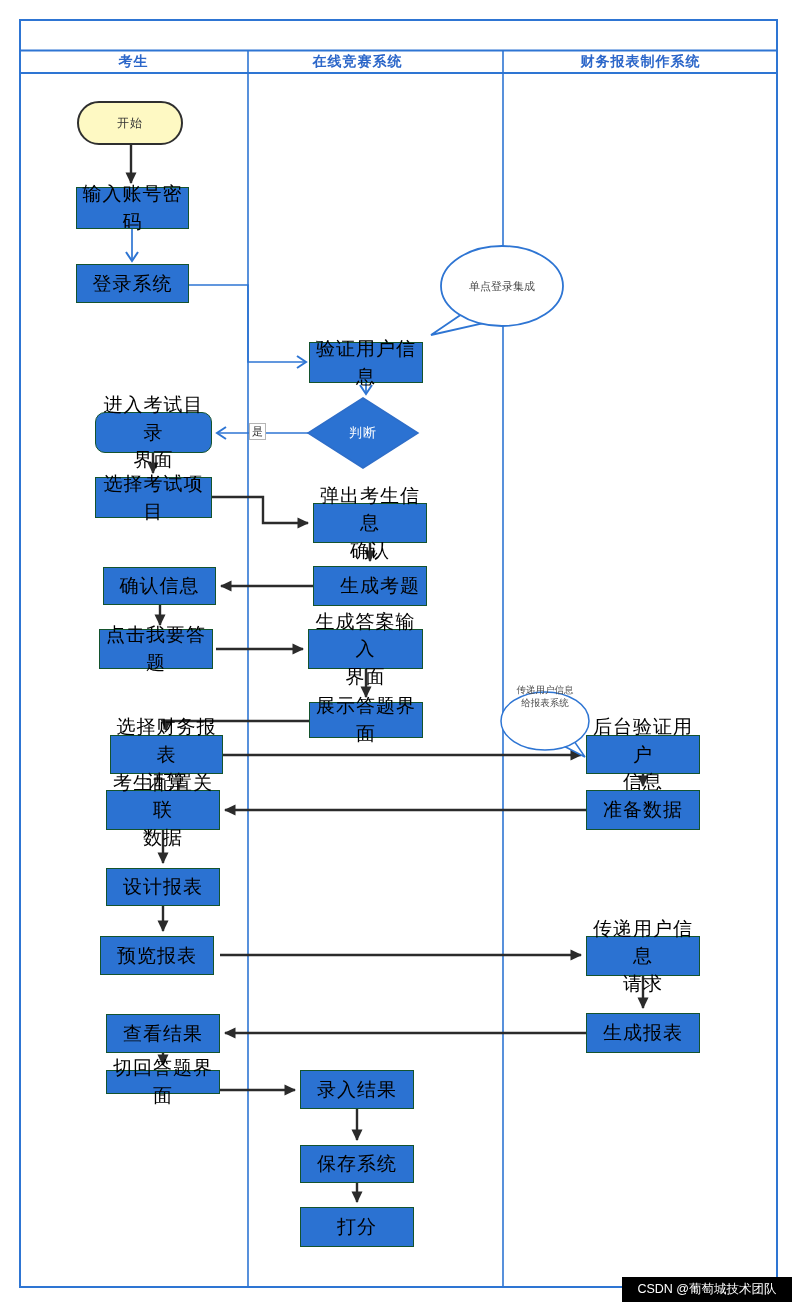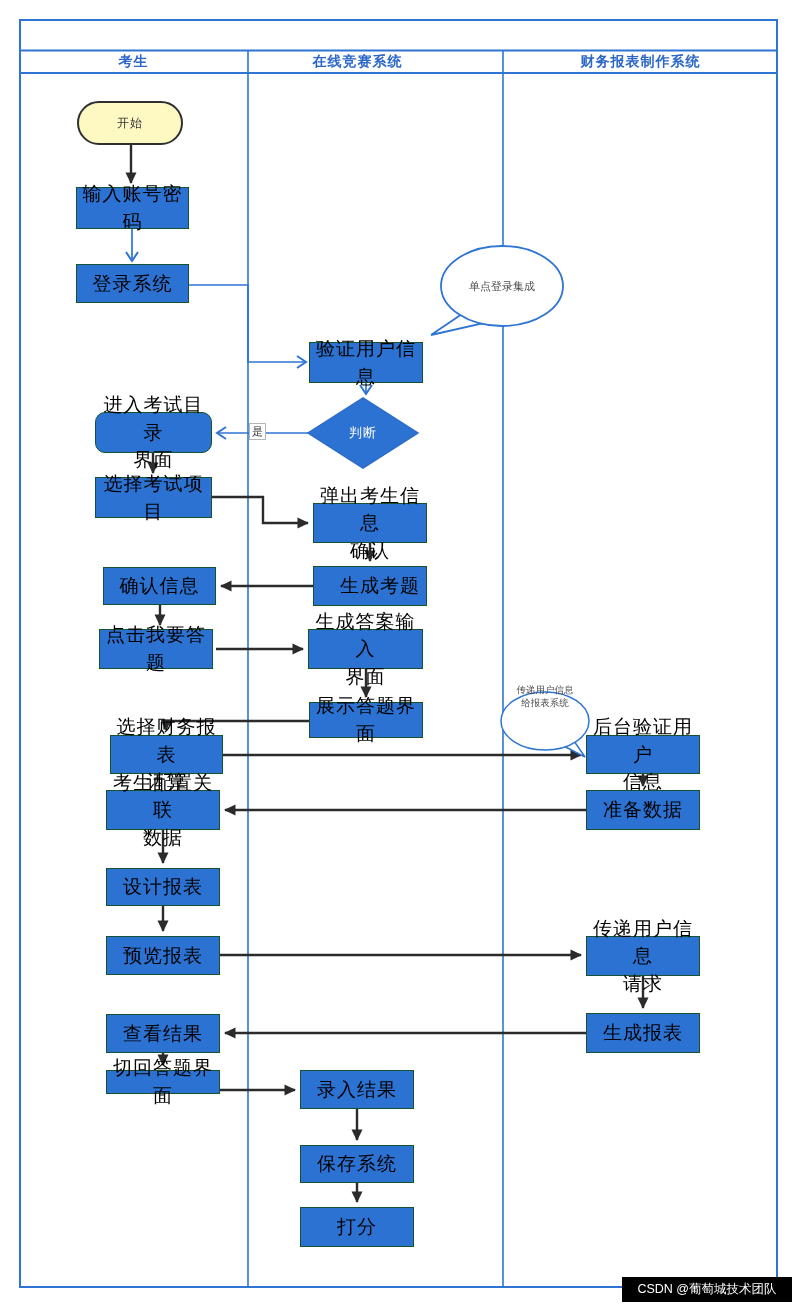--- a/index.html
+++ b/index.html
@@ -197,21 +197,21 @@
 界面</div>
   <div class="node" style="left:309px; top:702px; width:114px; height:36px;">展示答题界面</div>
   <div class="node" style="left:110px; top:735px; width:113px; height:39px;">选择财务报表
 计算</div>
   <div class="node" style="left:586px; top:735px; width:114px; height:39px;">后台验证用户
 信息</div>
   <div class="node" style="left:586px; top:790px; width:114px; height:40px;">准备数据</div>
   <div class="node" style="left:106px; top:868px; width:114px; height:38px;">设计报表</div>
   <div class="node" style="left:106px; top:790px; width:114px; height:40px;">考生配置关联
 数据</div>
-  <div class="node" style="left:106px; top:936px; width:114px; height:39px;">预览报表</div>
+  <div class="node" style="left:100px; top:936px; width:114px; height:39px;">预览报表</div>
   <div class="node" style="left:586px; top:936px; width:114px; height:40px;">传递用户信息
 请求</div>
   <div class="node" style="left:586px; top:1013px; width:114px; height:40px;">生成报表</div>
   <div class="node" style="left:106px; top:1014px; width:114px; height:39px;">查看结果</div>
   <div class="node" style="left:106px; top:1070px; width:114px; height:24px;">切回答题界面</div>
   <div class="node" style="left:300px; top:1070px; width:114px; height:39px;">录入结果</div>
   <div class="node" style="left:300px; top:1145px; width:114px; height:38px;">保存系统</div>
   <div class="node" style="left:300px; top:1207px; width:114px; height:40px;">打分</div>
 
   <div class="bubble-text" style="left:440px; top:266px; width:124px; height:40px; font-size:11px;">单点登录集成</div>

